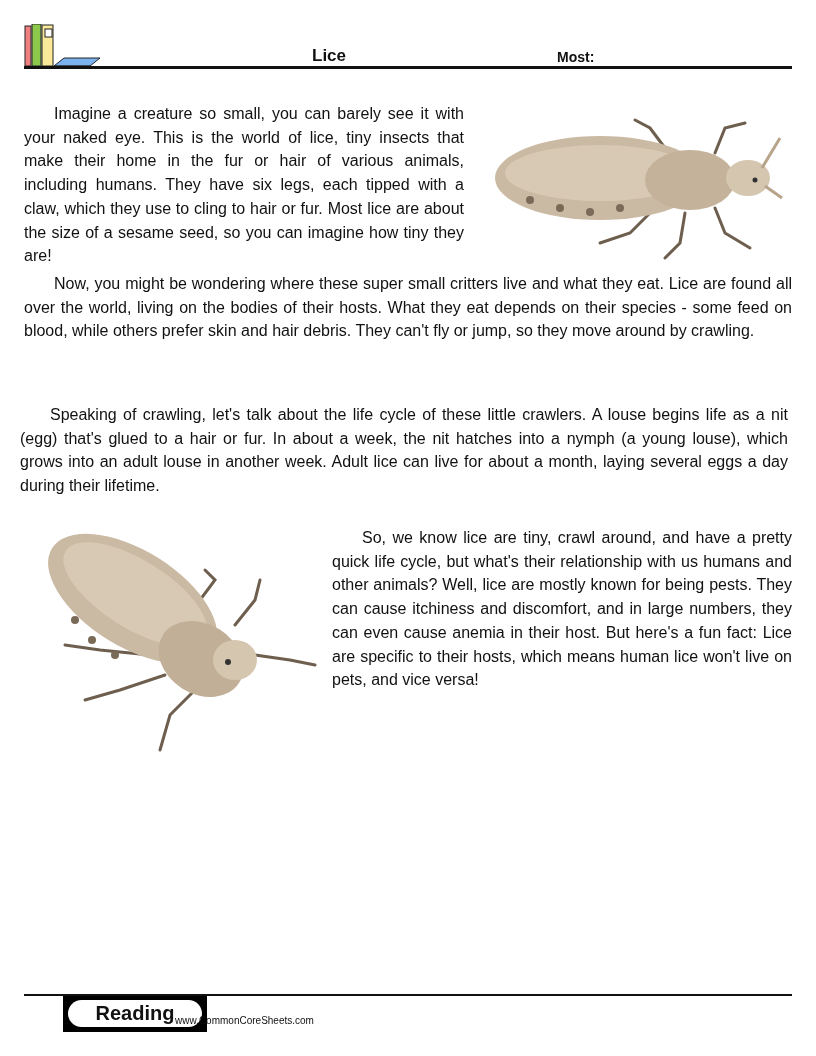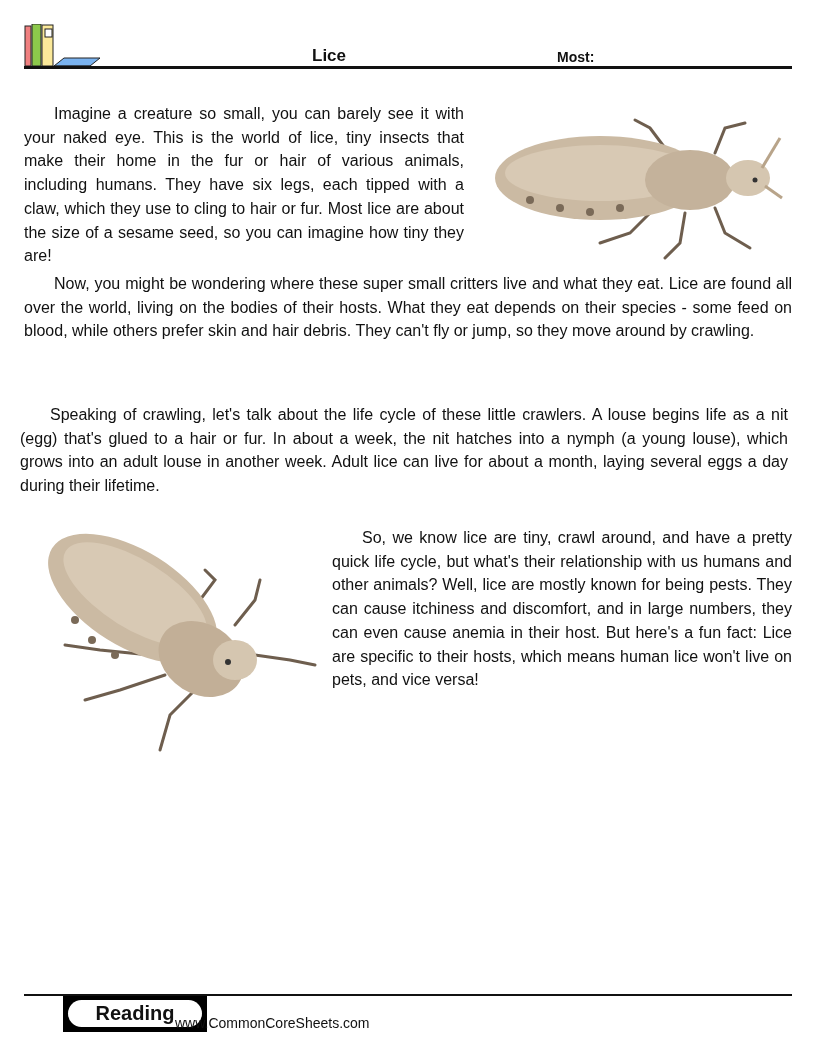--- a/index.html
+++ b/index.html
@@ -20,21 +20,21 @@
 
     .img1 { position: absolute; left: 490px; top: 108px; width: 300px; height: 160px; }
     .img2 { position: absolute; left: 30px; top: 525px; width: 295px; height: 230px; }
 
     .footer { position: absolute; left: 24px; top: 994px; width: 768px; height: 40px; }
     .footer-rule { position: absolute; left: 0; top: 0; width: 768px; height: 2px; background: #111; }
     .badge-box { position: absolute; left: 0; top: 2px; width: 144px; height: 36px; background: #000; margin-left: 39px; }
     .badge { position: absolute; left: 5px; top: 4px; width: 134px; height: 27px; background: #fff;
              border-radius: 14px; display: flex; align-items: center; justify-content: center;
              font-weight: bold; font-size: 20px; }
-    .site { position: absolute; left: 151px; top: 21px; font-size: 14px; }
+    .site { position: absolute; left: 151px; top: 21px; font-size: 10px; }
     .page { position: absolute; left: 382px; top: 16px; font-size: 16px; margin-top: 44px; }
   </style>
 </head>
 <body>
 
 <div class="header">
   <svg class="logo" viewBox="0 0 78 44">
     <rect x="1" y="2" width="6" height="40" fill="#f08080" stroke="#222" stroke-width="1"></rect>
     <rect x="8" y="0" width="9" height="42" fill="#8cc84b" stroke="#222" stroke-width="1"></rect>
     <rect x="18" y="1" width="11" height="41" fill="#fbe99a" stroke="#222" stroke-width="1"></rect>

